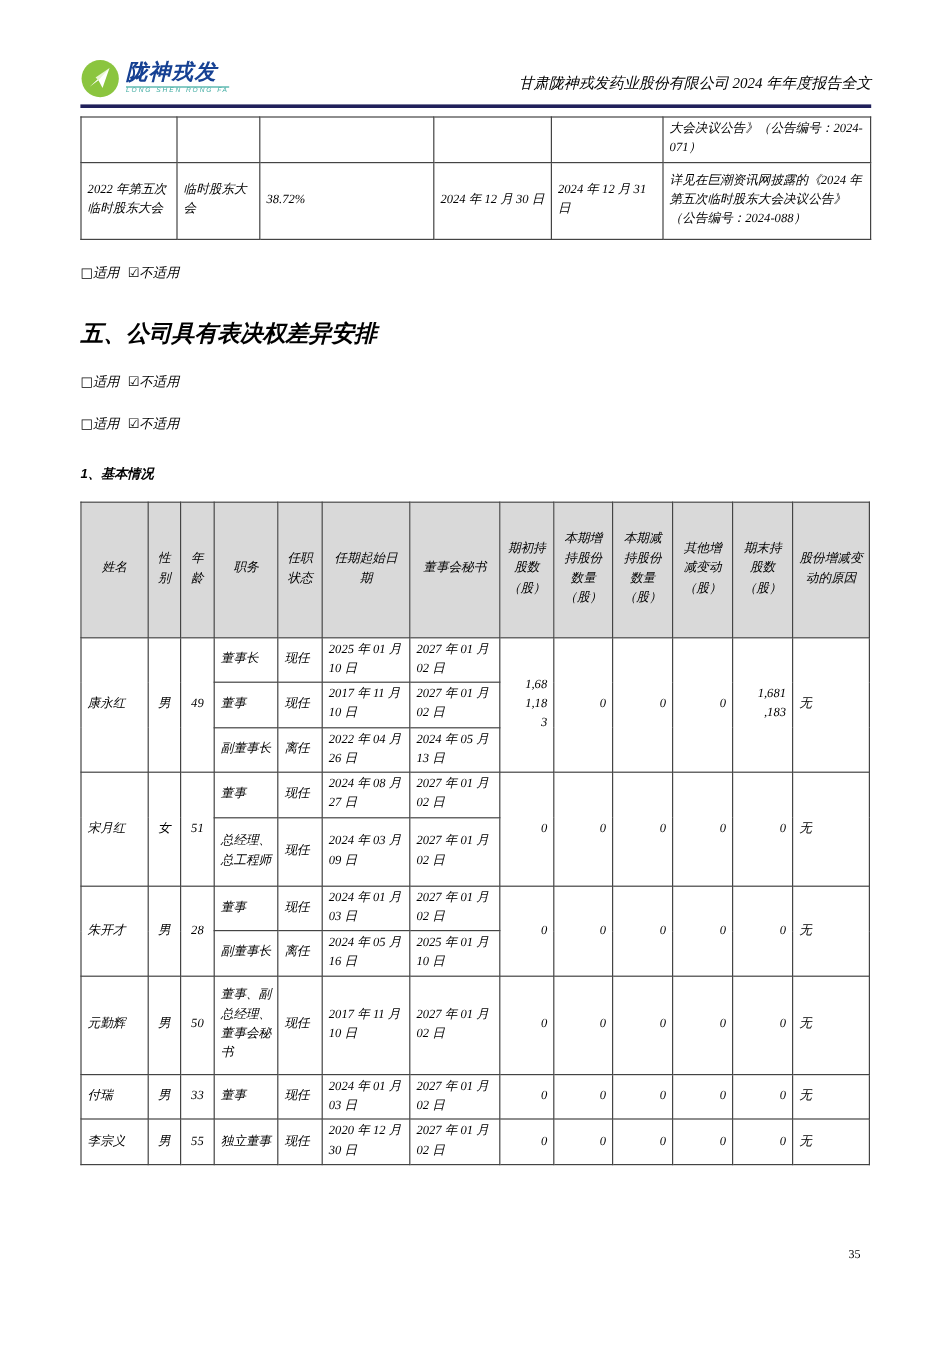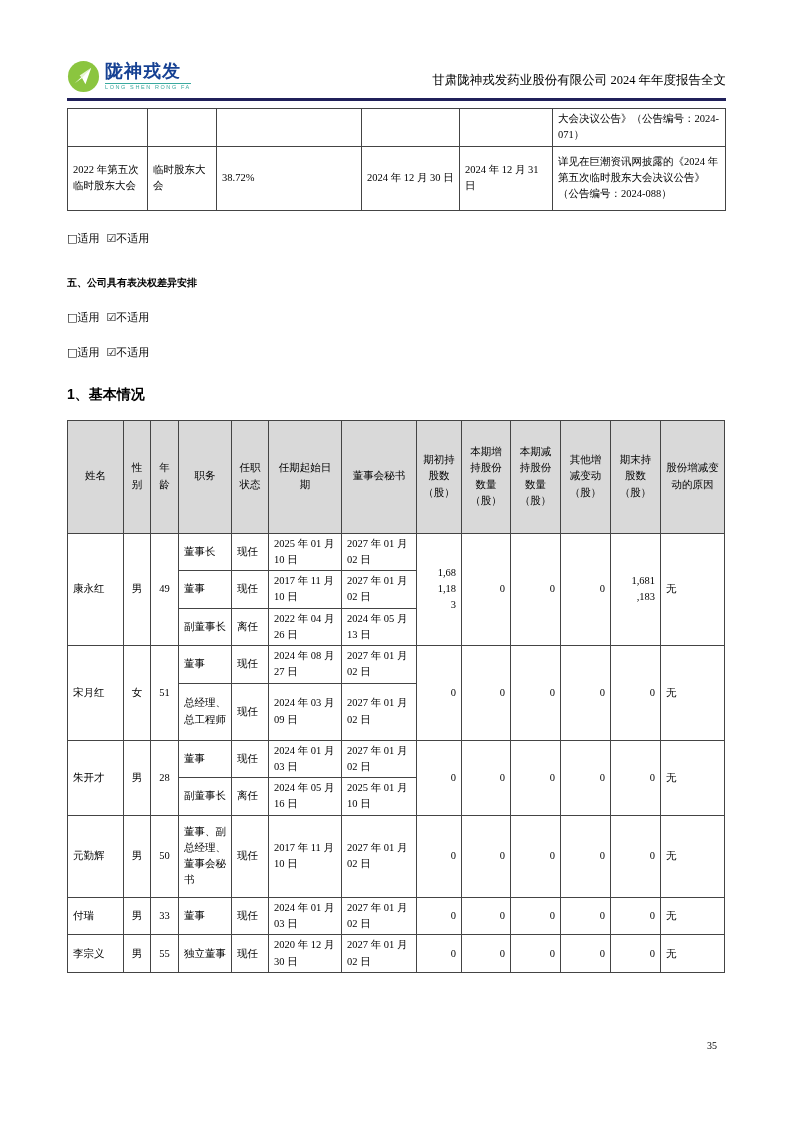--- a/index.html
+++ b/index.html
@@ -1,18 +1,18 @@
 <!DOCTYPE html>
 <html><head>
 <meta charset="utf-8">
 <style>
   html,body{margin:0;padding:0;background:#ffffff;}
   .page{position:relative;width:793px;height:1122px;background:#fff;overflow:hidden;
         font-family:"Liberation Serif","DejaVu Serif",serif;color:#000;}
-  .content{margin:12px 67px;width:659px;}
+  .content{margin:1px 67px;width:659px;font-style:italic;}
 
   
   header{display:flex;justify-content:space-between;align-items:flex-end;
          padding-top:48px;border-bottom:3px solid #20205a;padding-bottom:5px;}
   .logo{display:flex;align-items:center;gap:5px;}
   .logo-circle{width:33px;height:33px;flex:0 0 33px;}
   .logo-text-block{display:flex;flex-direction:column;line-height:1;}
   .logo-cn{font-family:"Liberation Sans","DejaVu Sans",sans-serif;font-weight:bold;
            font-size:18px;color:#164193;letter-spacing:1px;}
   .logo-en{font-family:"Liberation Sans","DejaVu Sans",sans-serif;font-size:5.5px;
@@ -23,26 +23,26 @@
   table.tbl{border-collapse:collapse;table-layout:fixed;width:658px;font-size:10.5px;line-height:1.55;}
   table.tbl td, table.tbl th{border:1px solid #444;padding:2px 5px;vertical-align:middle;
         font-weight:normal;word-break:break-all;overflow:hidden;}
   .top-tbl{margin-top:7px;}
   .top-tbl td{text-align:left;}
   .top-tbl td.num{text-align:left;}
 
   
   h3.sub{font-family:"Liberation Sans","DejaVu Sans",sans-serif;font-size:12.5px;
          font-weight:bold;margin:27px 0 0 0;}
-  h2.sec{font-family:"Liberation Sans","DejaVu Sans",sans-serif;font-size:10px;
+  h2.sec{font-family:"Liberation Sans","DejaVu Sans",sans-serif;font-size:19px;
          font-weight:bold;margin:30px 0 0 0;}
   p.applicability{font-size:11px;margin:20px 0 0 0;}
   p.applicability .cb{font-family:"DejaVu Sans",sans-serif;font-size:11px;}
   p.applicability .seg2{margin-left:7px;}
-  h3.basic{font-family:"Liberation Sans","DejaVu Sans",sans-serif;font-size:14px;
+  h3.basic{font-family:"Liberation Sans","DejaVu Sans",sans-serif;font-size:11px;
            font-weight:bold;margin:26px 0 0 0;}
 
   
   .main-tbl{margin-top:16px;}
   .main-tbl th{background:#d9d9d9;text-align:center;height:108px;}
   .main-tbl td{text-align:left;}
   .main-tbl td.ctr{text-align:center;}
   .main-tbl td.num{text-align:right;white-space:pre-line;}
 
   .page-number{position:absolute;top:1040px;right:76px;font-size:10px;}

